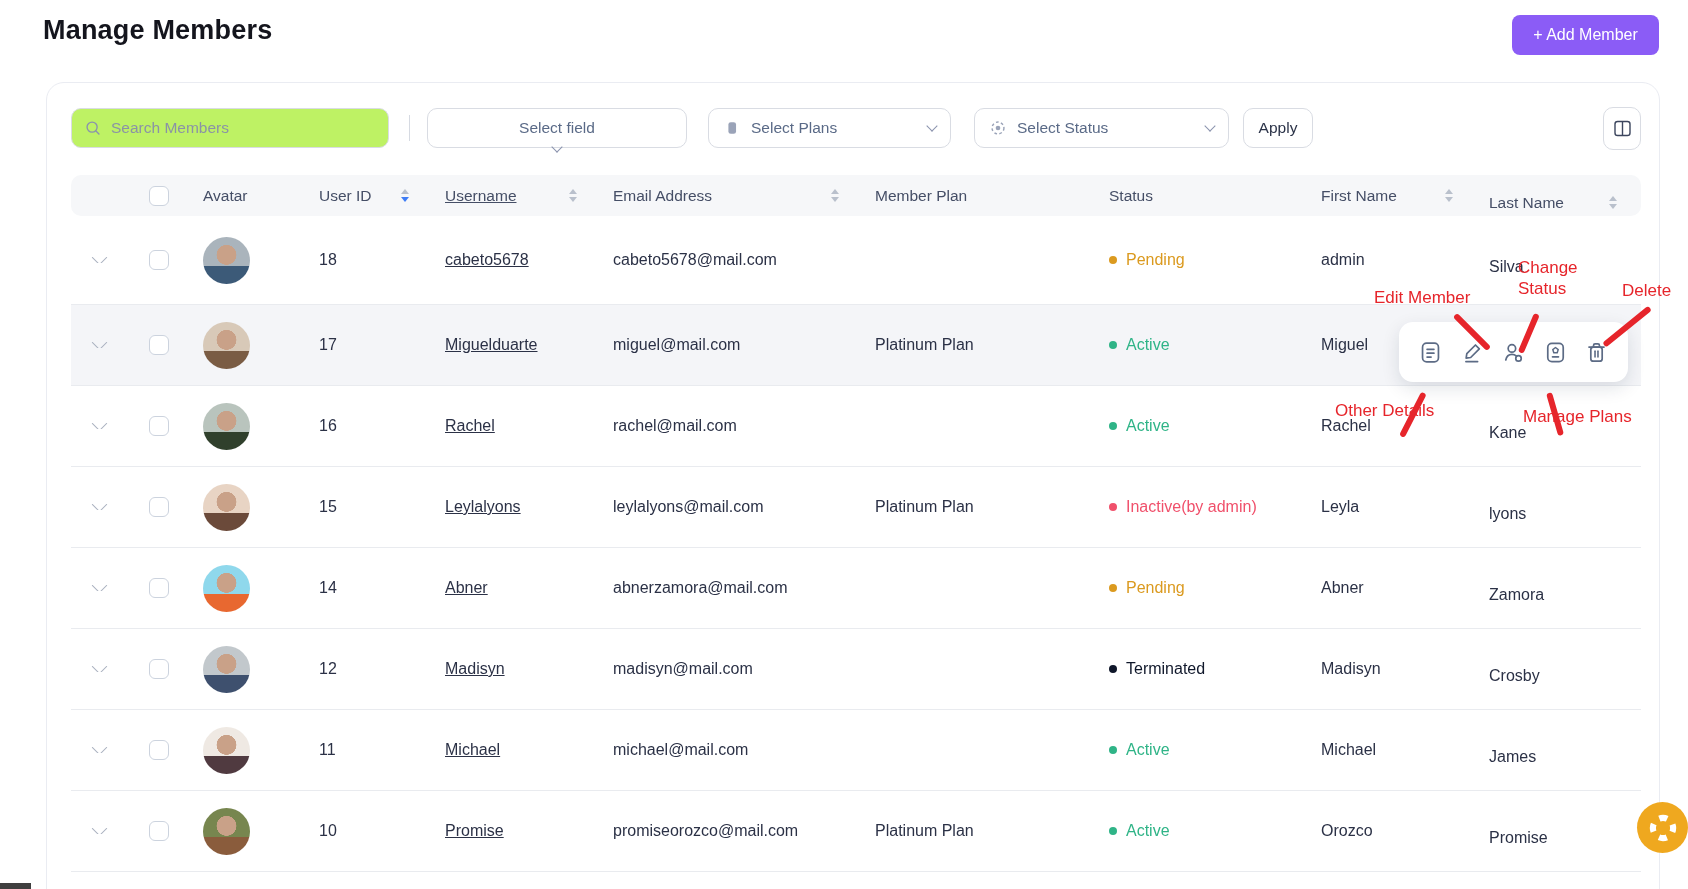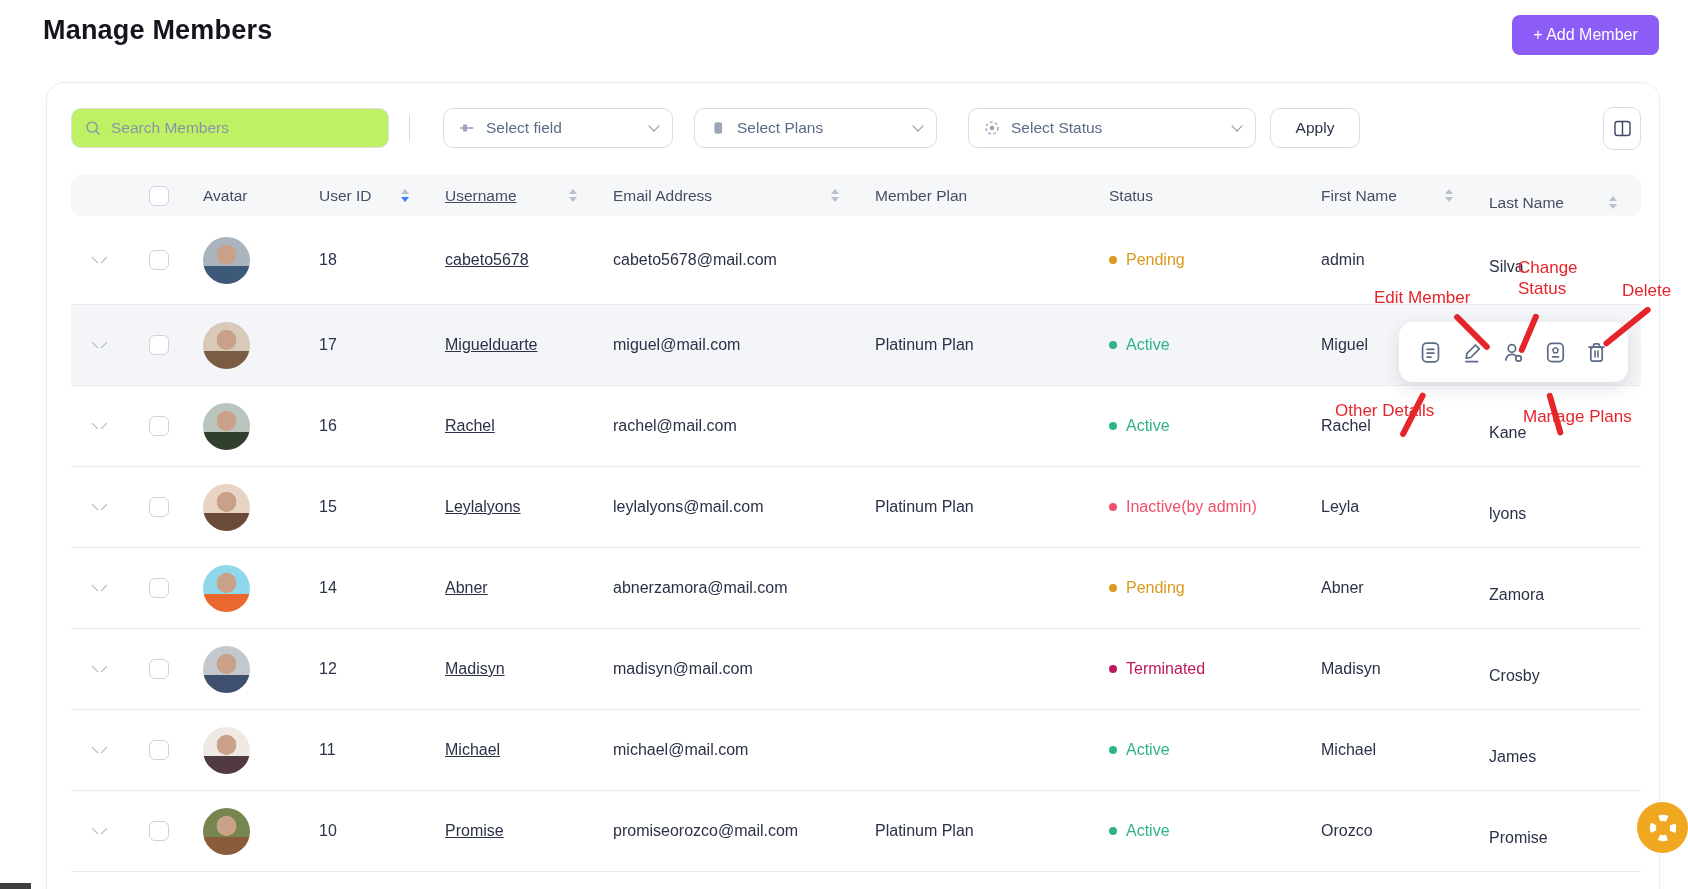--- a/index.html
+++ b/index.html
@@ -25,24 +25,24 @@
     display:flex; align-items:center; padding:0 12px; gap:9px; background:#bef264; }
   .search-box input { border:none; outline:none; flex:1; font-size:15.5px; font-family:inherit;
     color:#3d475f; background:transparent; }
   .search-box input::placeholder { color:#8a93a6; }
   .vdiv { width:1px; height:26px; background:#d6dae2; margin-left:20px; }
   .drop { height:40px; border:1px solid #d9dce3; border-radius:10px; background:#fff;
     display:flex; align-items:center; padding:0 14px; gap:10px; cursor:pointer; }
   .drop .lbl { font-size:15.5px; color:#5a6a87; flex:1; }
   .chev { width:8px; height:8px; border-right:1.6px solid #8a93ad; border-bottom:1.6px solid #8a93ad;
     transform:rotate(45deg); margin-top:-4px; flex:none; }
-  .drop-field { width:230px; margin-left:33px; }
+  .drop-field { width:260px; margin-left:17px;flex-direction:column; }
   .drop-plans { width:243px; margin-left:21px; }
-  .drop-status{ width:288px; margin-left:31px; }
-  .apply-btn { width:90px; height:40px; margin-left:14px; background:#fff;
+  .drop-status{ width:255px; margin-left:23px; }
+  .apply-btn { width:70px; height:40px; margin-left:14px; background:#fff;
     border:1px solid #d9dce3; border-radius:10px; font-size:15.5px; color:#2b3348;
     font-family:inherit; cursor:pointer; }
   .col-toggle { margin-left:auto; width:38px; height:43px; border:1px solid #d9dce3;
     border-radius:10px; background:#fff; display:flex; align-items:center; justify-content:center;
     cursor:pointer; }
 
   
   .thead { margin-top:27px; height:41px; background:#f6f7f9; border-radius:10px;
     display:flex; align-items:center; font-size:15.5px; color:#454e66; }
   .cell { padding-left:10px; display:flex; align-items:center; overflow:hidden; }
@@ -314,21 +314,21 @@
     <div class="cell col-check">
             <span class="checkbox"></span>
           </div>
     <div class="cell col-avatar">
             <span class="avatar" style="background: radial-gradient(circle at 50% 38%, rgb(201, 161, 136) 0px, rgb(201, 161, 136) 26%, transparent 27%), linear-gradient(rgb(194, 200, 204) 0px, rgb(194, 200, 204) 62%, rgb(62, 80, 110) 62%, rgb(62, 80, 110) 100%);"></span>
           </div>
     <div class="cell col-id">12</div>
     <div class="cell col-user">Madisyn</div>
     <div class="cell col-email">madisyn@mail.com</div>
     <div class="cell col-plan"></div>
-    <div class="cell col-status status-cell" style="color: #be185d;">
+    <div class="cell col-status status-cell" style="color: #0f172a;">
       <span class="dot"></span>
       <span>Terminated</span>
     </div>
     <div class="cell col-first">Madisyn</div>
     <div class="cell col-last">Crosby</div>
   </div>
 
   <div class="trow">
     <div class="cell col-exp">
             <span class="chev-exp"></span>

